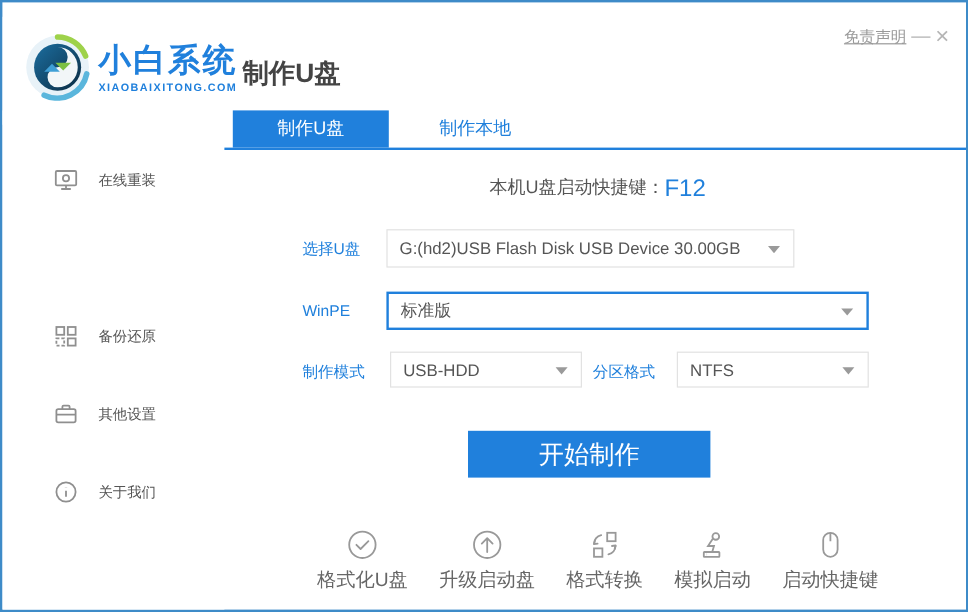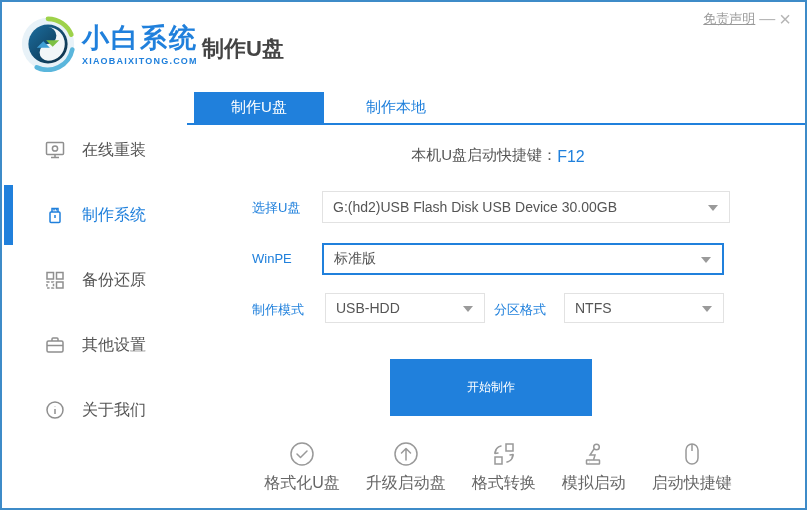--- a/index.html
+++ b/index.html
@@ -2,56 +2,56 @@
 <html><head>
 <meta charset="utf-8">
 <style>
   * { margin:0; padding:0; box-sizing:border-box; }
   html,body { background:#fff; font-family:"Liberation Sans","DejaVu Sans",sans-serif; }
   .window{
     position:relative; width:807px; height:510px;
     border:2px solid #3e8bc8; background:#fff; overflow:hidden;
   }
   
-  .header{ position:absolute; left:0; top:0; width:100%; height:90px; background:#fff; }
+  .header{ position:absolute; left:0; top:12px; width:100%; height:90px; background:#fff; }
   .logo{ position:absolute; left:18px; top:14px; display:flex; align-items:center; }
   .logo svg{ width:56px; height:56px; }
   .brand-text{ margin-left:6px; }
   .brand-name{ color:#2080dc; font-size:27px; font-weight:bold; letter-spacing:2px; line-height:30px; }
   .brand-domain{ color:#2080dc; font-size:9px; font-weight:bold; letter-spacing:1.2px; margin-top:3px; }
   .page-title{ position:absolute; left:200px; top:32px; font-size:22px; font-weight:bold; color:#444; }
   .win-controls{ position:absolute; right:14px; top:8px; display:flex; align-items:center; gap:4px; }
   .disclaimer{ font-size:13px; color:#999; text-decoration:underline; cursor:pointer; }
   .ctrl-btn{ font-size:16px; color:#b5b5b5; cursor:pointer; line-height:16px; }
   .close-btn{ font-size:20px; }
   
   .sidebar{ position:absolute; left:0; top:90px; width:185px; height:418px; background:#fff; }
   .side-item{ position:absolute; left:0; width:185px; height:60px; display:flex; align-items:center; cursor:pointer; }
   .side-item .bar{ position:absolute; left:2px; top:0px; width:9px; height:60px; background:transparent; }
   .side-item.active .bar{ background:#2080dc; }
   .side-item .icn{ margin-left:42px; width:22px; height:22px; display:flex; align-items:center; justify-content:center; }
-  .side-item .lbl{ margin-left:16px; font-size:16px; color:#555; }
+  .side-item .lbl{ margin-left:16px; font-size:12px; color:#555; }
   .side-item.active .lbl{ color:#2080dc; }
   
   .main{ position:absolute; left:185px; top:90px; width:622px; height:418px; }
   .tabbar{ position:absolute; left:0; top:0; width:622px; height:33px; border-bottom:2px solid #2080dc; display:flex; }
   .tab{ width:130px; height:31px; margin-left:7px; display:flex; align-items:center; justify-content:center;
         font-size:15px; color:#2080dc; cursor:pointer; }
   .tab.active{ background:#2080dc; color:#fff; }
   .hotkey-line{ position:absolute; left:0; top:54px; width:622px; text-align:center; font-size:15px; color:#555; }
-  .hotkey-line .hotkey{ color:#2080dc; font-size:16px; vertical-align:-2px; }
+  .hotkey-line .hotkey{ color:#2080dc; font-size:20px; vertical-align:-2px; }
   .form-label{ position:absolute; font-size:13px; color:#2080dc; }
   .select{ position:absolute; height:32px; border:1px solid #e2e2e2; background:#fff; display:flex; align-items:center;
            padding:0 26px 0 10px; font-size:14px; color:#555; cursor:pointer; }
   .select .txt{ white-space:nowrap; overflow:hidden; }
   .select .chevron{ position:absolute; right:11px; top:50%; margin-top:-2px; width:0; height:0;
                     border-left:5px solid transparent; border-right:5px solid transparent; border-top:6px solid #9a9a9a; }
   .select.focused{ border:2px solid #2080dc; }
-  .start-btn{ position:absolute; left:203px; top:267px; width:202px; height:57px; background:#2080dc; border:none;
-              color:#fff; font-size:12px; cursor:pointer; font-family:inherit; }
+  .start-btn{ position:absolute; left:203px; top:267px; width:202px; height:39px; background:#2080dc; border:none;
+              color:#fff; font-size:21px; cursor:pointer; font-family:inherit; }
   .utilities{ position:absolute; left:0; top:348px; width:622px; display:flex; justify-content:center; gap:26px; }
   .util{ display:flex; flex-direction:column; align-items:center; cursor:pointer; }
   .util svg{ width:28px; height:28px; }
   .util .u-lbl{ margin-top:5px; font-size:16px; color:#666; }
   .icn svg{ width:22px; height:22px; }
 </style>
 </head>
 <body>
 
 <div class="window">
@@ -93,32 +93,20 @@
       <span class="icn">
         <svg viewBox="0 0 22 22" fill="none" stroke="#8f8f8f" stroke-width="1.5">
           <rect x="2.5" y="3.5" width="17" height="12" rx="1"></rect>
           <circle cx="11" cy="9.5" r="2.6"></circle>
           <path d="M11 15.5 v3 M7 18.5 h8"></path>
         </svg>
       </span>
       <span class="lbl">在线重装</span>
     </div>
 
-    <div class="side-item active" style="top:93px">
-      <span class="bar"></span>
-      <span class="icn">
-        <svg viewBox="0 0 22 22" fill="none" stroke="#2080dc" stroke-width="1.5">
-          <rect x="6" y="8" width="10" height="10.5" rx="1"></rect>
-          <path d="M8 8 V4.5 h6 V8"></path>
-          <path d="M10 4.5 v2 M12.5 4.5 v2"></path>
-          <path d="M11 11 v3"></path>
-        </svg>
-      </span>
-      <span class="lbl">制作系统</span>
-    </div>
 
     <div class="side-item" style="top:158px">
       <span class="bar"></span>
       <span class="icn">
         <svg viewBox="0 0 22 22" fill="none" stroke="#8f8f8f" stroke-width="1.5">
           <rect x="3" y="3.5" width="6.5" height="6.5"></rect>
           <rect x="12.5" y="3.5" width="6.5" height="6.5"></rect>
           <rect x="3" y="13" width="6.5" height="6" stroke-dasharray="2.5 1.6"></rect>
           <rect x="12.5" y="13" width="6.5" height="6"></rect>
         </svg>
@@ -156,21 +144,21 @@
     <div class="tabbar">
       <div class="tab active">制作U盘</div>
       <div class="tab">制作本地</div>
     </div>
 
     <div class="hotkey-line">
       <span>本机U盘启动快捷键：</span><span class="hotkey">F12</span>
     </div>
 
     <span class="form-label" style="left:65px; top:107px">选择U盘</span>
-    <div class="select" style="left:135px; top:99px; width:408px">
+    <div class="select" style="left:135px; top:99px; width:340px">
       <span class="txt">G:(hd2)USB Flash Disk USB Device 30.00GB</span>
       <i class="chevron"></i>
     </div>
 
     <span class="form-label" style="left:65px; top:159px">WinPE</span>
     <div class="select focused" style="left:135px; top:151px; width:402px">
       <span class="txt">标准版</span>
       <i class="chevron"></i>
     </div>
 

